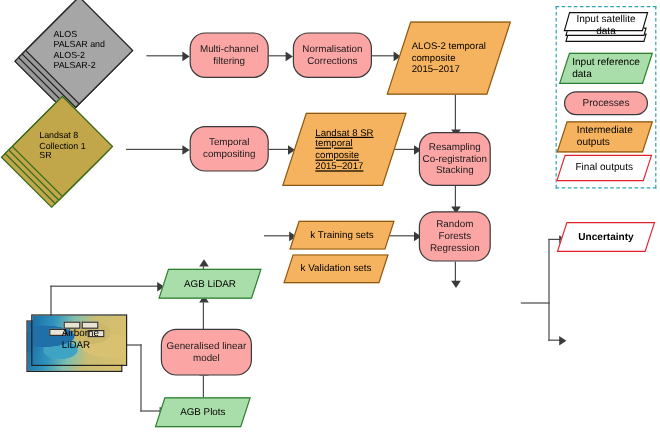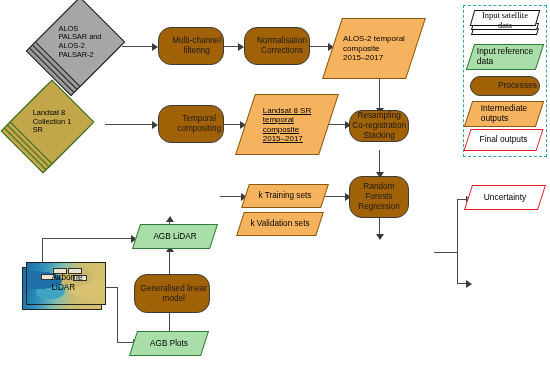--- a/index.html
+++ b/index.html
@@ -4,21 +4,21 @@
 <style>
   html,body{margin:0;padding:0;background:#ffffff;}
   body{font-family:"Liberation Sans",sans-serif;}
   #canvas{position:relative;width:550px;height:367px;background:#fff;overflow:hidden;}
 
   .node{position:absolute;box-sizing:border-box;display:flex;align-items:center;
         justify-content:center;text-align:center;color:#1a1a1a;}
   .lbl{position:relative;z-index:5;line-height:1.18;padding:0 2px;white-space:pre-line;}
 
   
-  .proc{background:#a16207;border:1.3px solid #3a3a3a;border-radius:13px;font-size:8.2px;justify-content:flex-end;}
+  .proc{background:#fca5a5;border:1.3px solid #3a3a3a;border-radius:13px;font-size:8.2px;}
 
   
   .para{position:absolute;}
   .para .shape{position:absolute;inset:0;transform:skewX(-18deg);border:1.3px solid #3a3a3a;}
   .para .lbl{position:absolute;inset:0;display:flex;align-items:center;justify-content:center;}
   .orange .shape{background:#f6b35f;border-color:#8a5a15;}
   .green  .shape{background:#a9dda9;border-color:#2e7d32;}
   .redout .shape{background:#ffffff;border:1.6px solid #e3202a;}
 
   
@@ -113,21 +113,21 @@
 
   <div class="ln vl" style="left:42px;top:238px;height:44px;"></div>
   <div class="ln hl" style="left:42px;top:238px;width:92px;"></div>
   <div class="ar ar-r" style="left:131px;top:234.5px;"></div>
 
   <div class="ln hl" style="left:100px;top:287px;width:18px;"></div>
   <div class="ln vl" style="left:117px;top:287px;height:56px;"></div>
   <div class="ln hl" style="left:117px;top:342px;width:19px;"></div>
   <div class="ar ar-r" style="left:133px;top:338.5px;"></div>
 
-  <div class="dstack" style="left:48px;top:10px;width:64px;height:64px;">
+  <div class="dstack" style="left:34px;top:10px;width:64px;height:64px;">
     <div class="dlayer" style="background:#9a9a9a;left:-9px;top:9px;"></div>
     <div class="dlayer" style="background:#9a9a9a;left:-6px;top:6px;"></div>
     <div class="dlayer" style="background:#9a9a9a;left:-3px;top:3px;"></div>
     <div class="dlayer" style="background:#a6a6a6;left:0;top:0;"></div>
     <div class="lbl" style="position:absolute;inset:0;display:flex;align-items:center;justify-content:center;font-size:7.4px;">ALOS
 PALSAR and
 ALOS-2
 PALSAR-2</div>
   </div>
 
@@ -158,21 +158,21 @@
 filtering</span>
   </div>
   <div class="node proc" style="left:244px;top:27px;width:66px;height:38px;">
     <span class="lbl">Normalisation
 Corrections</span>
   </div>
   <div class="node proc" style="left:158px;top:105px;width:66px;height:38px;">
     <span class="lbl">Temporal
 compositing</span>
   </div>
-  <div class="node proc" style="left:349px;top:110px;width:60px;height:32px;">
+  <div class="node proc" style="left:349px;top:110px;width:60px;height:45px;">
     <span class="lbl">Resampling
 Co-registration
 Stacking</span>
   </div>
   <div class="node proc" style="left:349px;top:176px;width:60px;height:42px;">
     <span class="lbl">Random Forests
 Regression</span>
   </div>
   <div class="node proc" style="left:134px;top:274px;width:76px;height:39px;">
     <span class="lbl">Generalised linear
@@ -205,31 +205,31 @@
     <div class="shape"></div>
     <div class="lbl" style="font-size:8.2px;">AGB LiDAR</div>
   </div>
   <div class="para green" style="left:133px;top:331px;width:72px;height:25px;">
     <div class="shape"></div>
     <div class="lbl" style="font-size:8.2px;">AGB Plots</div>
   </div>
 
   <div class="para redout" style="left:468px;top:185px;width:74px;height:25px;">
     <div class="shape"></div>
-    <div class="lbl" style="font-size:8.4px;">Uncertainty</div>
+    <div class="lbl" style="font-size:8.4px;font-weight:bold;">Uncertainty</div>
   </div>
 
 
   <div id="legend" style="left:463px;top:5px;width:82px;height:150px;">
 
     <div style="position:absolute;left:6px;top:4px;width:70px;height:30px;">
       <div style="position:absolute;left:2px;top:18px;width:64px;height:5px;background:#fff;border:1px solid #111;transform:skewX(-16deg);"></div>
       <div style="position:absolute;left:2px;top:13px;width:64px;height:5px;background:#fff;border:1px solid #111;transform:skewX(-16deg);"></div>
       <div style="position:absolute;left:2px;top:0px;width:64px;height:14px;background:#fff;border:1px solid #111;transform:skewX(-16deg);"></div>
-      <div class="lgtext" style="position:absolute;left:0;top:0;width:70px;height:22px;display:flex;align-items:center;justify-content:center;text-align:center;white-space:pre-line;line-height:1.15;font-family:Liberation Serif, serif;">Input satellite
+      <div class="lgtext" style="position:absolute;left:0;top:0;width:70px;height:22px;display:flex;align-items:center;justify-content:center;text-align:center;white-space:pre-line;line-height:1.15;">Input satellite
 data</div>
     </div>
 
     <div class="para green" style="left:6px;top:38px;width:70px;height:26px;">
       <div class="shape"></div>
       <div class="lbl lgtext" style="white-space:pre-line;line-height:1.15;">Input reference
 data</div>
     </div>
 
     <div class="node proc" style="left:6px;top:70px;width:70px;height:20px;border-radius:10px;font-size:8.4px;">

